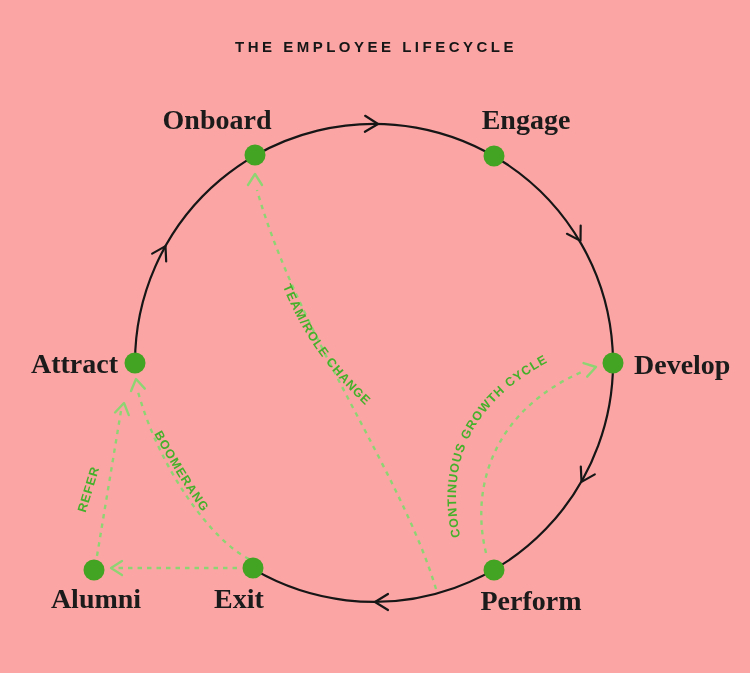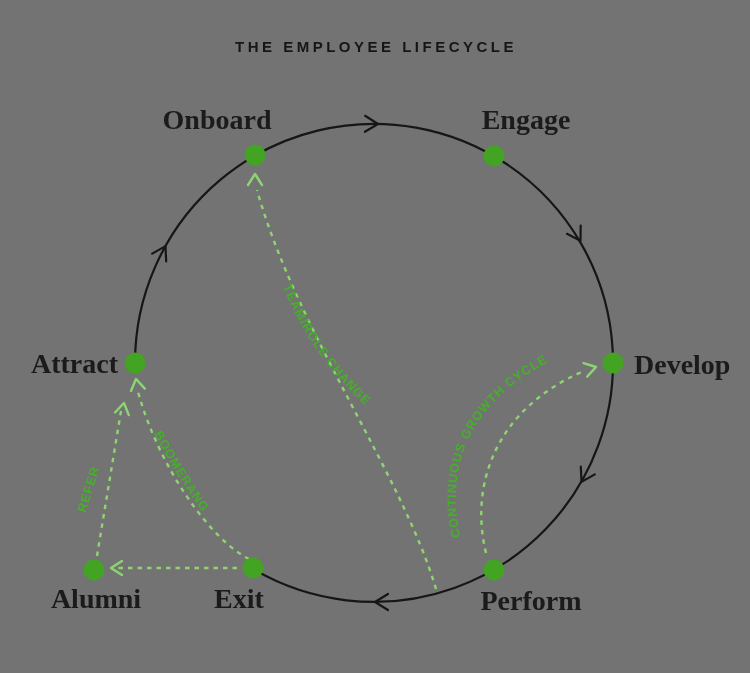--- a/index.html
+++ b/index.html
@@ -4,21 +4,21 @@
 <style>
   html, body {
     margin: 0;
     padding: 0;
     background: #ffffff;
   }
   .stage {
     position: relative;
     width: 750px;
     height: 673px;
-    background: #737373;
+    background: #fca5a5;
     overflow: hidden;
   }
   svg { display: block; }
 
   .title-text {
     font-family: "Liberation Sans", sans-serif;
     font-weight: bold;
     font-size: 15px;
     letter-spacing: 3.5px;
     fill: #161616;

